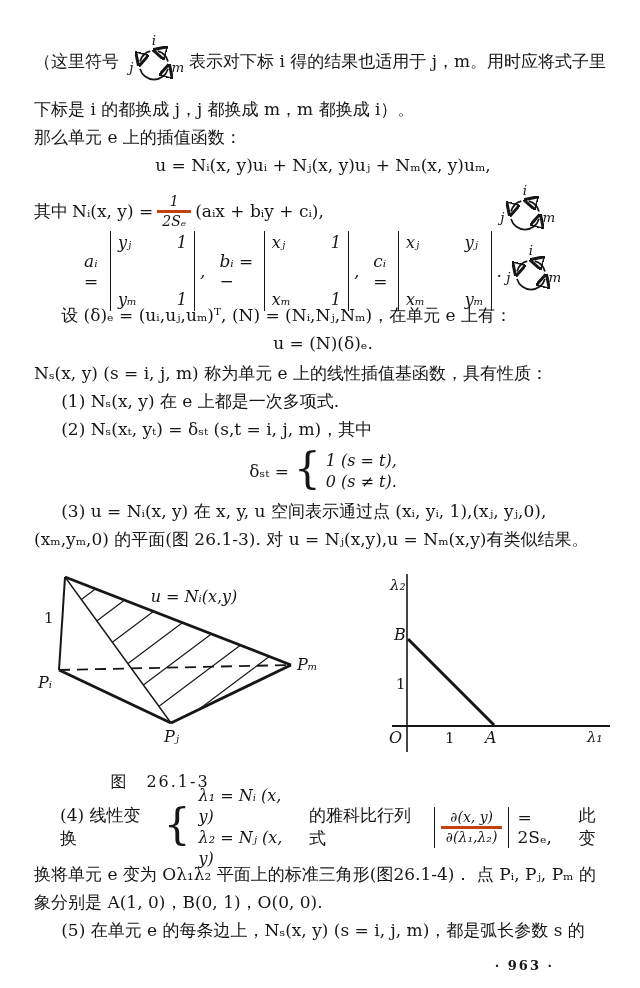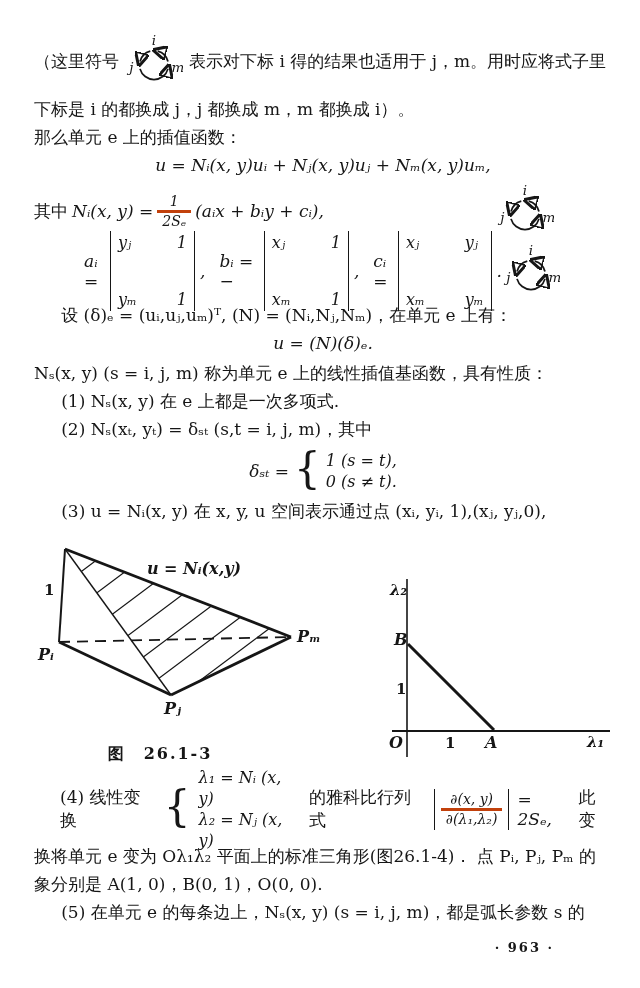--- a/index.html
+++ b/index.html
@@ -2,21 +2,21 @@
 <html><head>
 <meta charset="utf-8">
 <style>
   html,body{margin:0;padding:0;background:#fff;}
   .page{
     width:640px;height:988px;box-sizing:border-box;position:relative;overflow:hidden;
     padding:30px 28px 10px 34px;background:#fff;color:#161616;
     font-family:"DejaVu Serif","Liberation Serif",serif;font-size:17px;
   }
   p{margin:0 0 2px;line-height:26px;}
-  .math{font-style:italic;}
+  .math{}
   .center{text-align:center;}
   .ind{text-indent:1.6em;}
   .line1{display:flex;align-items:center;gap:6px;margin-bottom:4px;height:62px;}
   .cycle{flex:0 0 auto;}
   .cycle text{font-style:italic;font-size:13px;fill:#161616;font-family:"DejaVu Serif",serif;}
   .cycle path{stroke:#161616;stroke-width:1.7;fill:none;}
   .formula-line{margin:2px 0 4px;}
   .row-ni{display:flex;align-items:center;justify-content:space-between;height:58px;padding-right:58px;}
   .ni-left{display:flex;align-items:center;gap:4px;}
   .frac{display:inline-flex;flex-direction:column;align-items:center;font-size:14px;line-height:17px;font-style:italic;}
@@ -24,21 +24,21 @@
   .frac .den{border-top:3px solid #c2410c;padding:0 5px;}
   .row-dets{display:flex;align-items:center;justify-content:space-between;height:62px;padding-left:50px;padding-right:52px;}
   .dets-left{display:flex;align-items:flex-start;gap:14px;}
   .detgrp{display:inline-flex;align-items:center;gap:5px;font-style:italic;}
   .det{display:inline-grid;grid-template-columns:auto auto;column-gap:18px;row-gap:3px;
        border-left:1.5px solid #161616;border-right:1.5px solid #161616;
        padding:3px 7px;font-size:16px;line-height:17px;text-align:left;gap:40px;}
   .cases-row{display:flex;align-items:center;justify-content:center;gap:5px;height:54px;}
   .brace{font-size:42px;line-height:40px;font-family:"DejaVu Serif",serif;transform:translateY(-2px);}
   .cases{display:flex;flex-direction:column;font-style:italic;font-size:16px;line-height:21px;justify-content:flex-end;}
-  .figures{display:flex;justify-content:space-between;align-items:flex-end;margin:8px 0 12px;font-weight:bold;}
+  .figures{display:flex;justify-content:space-between;align-items:flex-start;margin:8px 0 2px;}
   figure{margin:0;text-align:center;}
   figure svg text{fill:#161616;font-family:"DejaVu Serif",serif;}
   figcaption{margin-top:12px;font-size:16px;letter-spacing:2px;}
   .fig3cap{margin-left:-70px;}
   .fig4cap{margin-right:8px;}
   .item4-row{display:flex;align-items:center;gap:8px;height:64px;padding-left:26px;margin-bottom:2px;}
   .jac{display:inline-flex;align-items:flex-end;border-left:1.5px solid #161616;border-right:1.5px solid #161616;padding:2px 6px;}
   .pagenum{text-align:right;padding-right:58px;margin-top:10px;font-weight:bold;font-size:13px;letter-spacing:2px;}
   .figline{stroke:#161616;fill:none;}
 </style>
@@ -151,20 +151,21 @@
   <div class="cases-row">
     <span class="math">δₛₜ =</span>
     <span class="brace">{</span>
     <span class="cases">
       <span>1 (s = t),</span>
       <span>0 (s ≠ t).</span>
     </span>
   </div>
 
   <p class="ind">(3) u = Nᵢ(x, y) 在 x, y, u 空间表示通过点 (xᵢ, yᵢ, 1),(xⱼ, yⱼ,0),</p>
+  <p>(xₘ,yₘ,0) 的平面(图 26.1-3). 对 u = Nⱼ(x,y),u = Nₘ(x,y)有类似结果。</p>
 
   <div class="figures">
     <figure>
       <svg width="322" height="196" viewBox="0 0 322 196">
         <defs>
             <clipPath id="triclip">
               <path d="M31,17 L137,163 L257,105 z"></path>
             </clipPath>
           </defs>
         <g clip-path="url(#triclip)">

